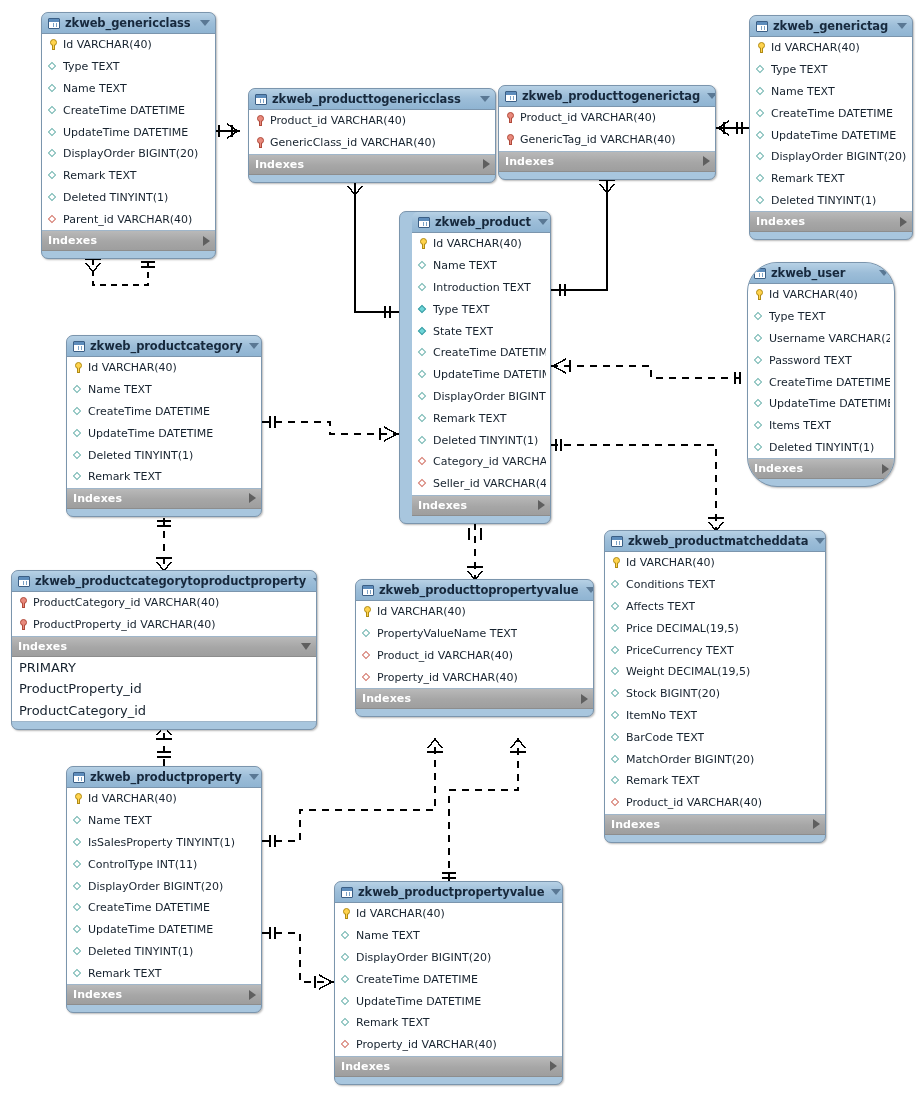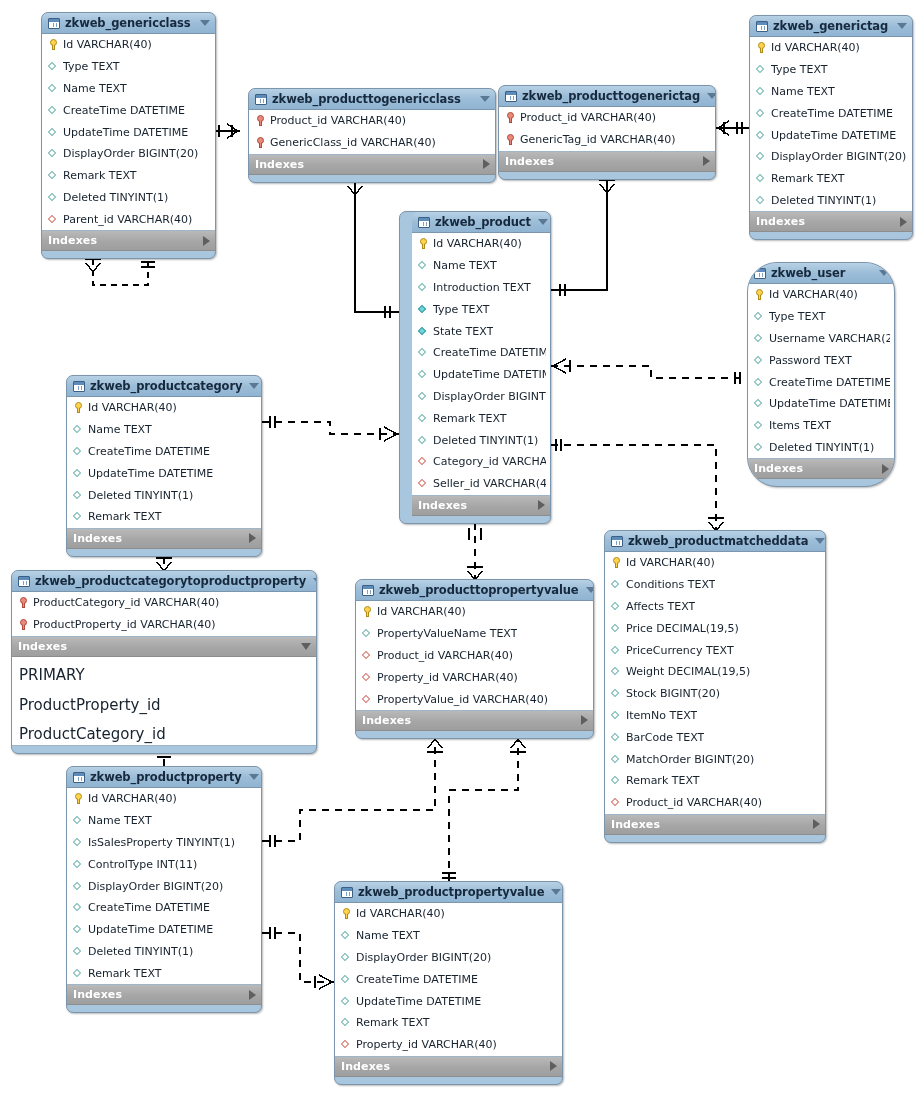--- a/index.html
+++ b/index.html
@@ -206,22 +206,22 @@
     border-top: 7px solid #5f5f5f;
   }
   .idx-list {
     background: #ffffff;
     border-bottom: 1px solid #9fb6ca;
   }
   .idx-item {
     height: 21.5px;
     display: flex;
     align-items: center;
-    padding: 8px 4px 0 7px;
-    font-size: 15px;
+    padding: 0 4px 0 7px;
+    font-size: 13px;
     color: #16222e;
     white-space: nowrap;
   }
 </style>
 </head>
 <body>
 
 <div id="canvas">
 
   <svg id="links" width="921" height="1096" viewBox="0 0 921 1096">
@@ -597,21 +597,21 @@
           <div class="col-row">
             <span class="ico ico-col"></span>
             <span class="col-name">Deleted TINYINT(1)</span>
           </div>
         </div>
         <div class="idx-bar">
           <span class="idx-label">Indexes</span>
           <span class="idx-arrow-right"></span>
         </div>
       </div>
-      <div class="table-box" style="left: 66px; top: 335px; width: 196px; margin-top: 40px;">
+      <div class="table-box" style="left: 66px; top: 335px; width: 196px;">
         <div class="tbl-header">
           <span class="tbl-icon"></span>
           <span class="tbl-title">zkweb_productcategory</span>
           <span class="caret"></span>
         </div>
         <div class="cols">
           <div class="col-row">
             <span class="ico ico-pk"></span>
             <span class="col-name">Id VARCHAR(40)</span>
           </div>
@@ -744,24 +744,20 @@
             <span class="col-name">PropertyValueName TEXT</span>
           </div>
           <div class="col-row">
             <span class="ico ico-fk"></span>
             <span class="col-name">Product_id VARCHAR(40)</span>
           </div>
           <div class="col-row">
             <span class="ico ico-fk"></span>
             <span class="col-name">Property_id VARCHAR(40)</span>
           </div>
-          <div class="col-row">
-            <span class="ico ico-fk"></span>
-            <span class="col-name">PropertyValue_id VARCHAR(40)</span>
-          </div>
         </div>
         <div class="idx-bar">
           <span class="idx-label">Indexes</span>
           <span class="idx-arrow-right"></span>
         </div>
       </div>
       <div class="table-box" style="left: 66px; top: 766px; width: 196px;">
         <div class="tbl-header">
           <span class="tbl-icon"></span>
           <span class="tbl-title">zkweb_productproperty</span>

